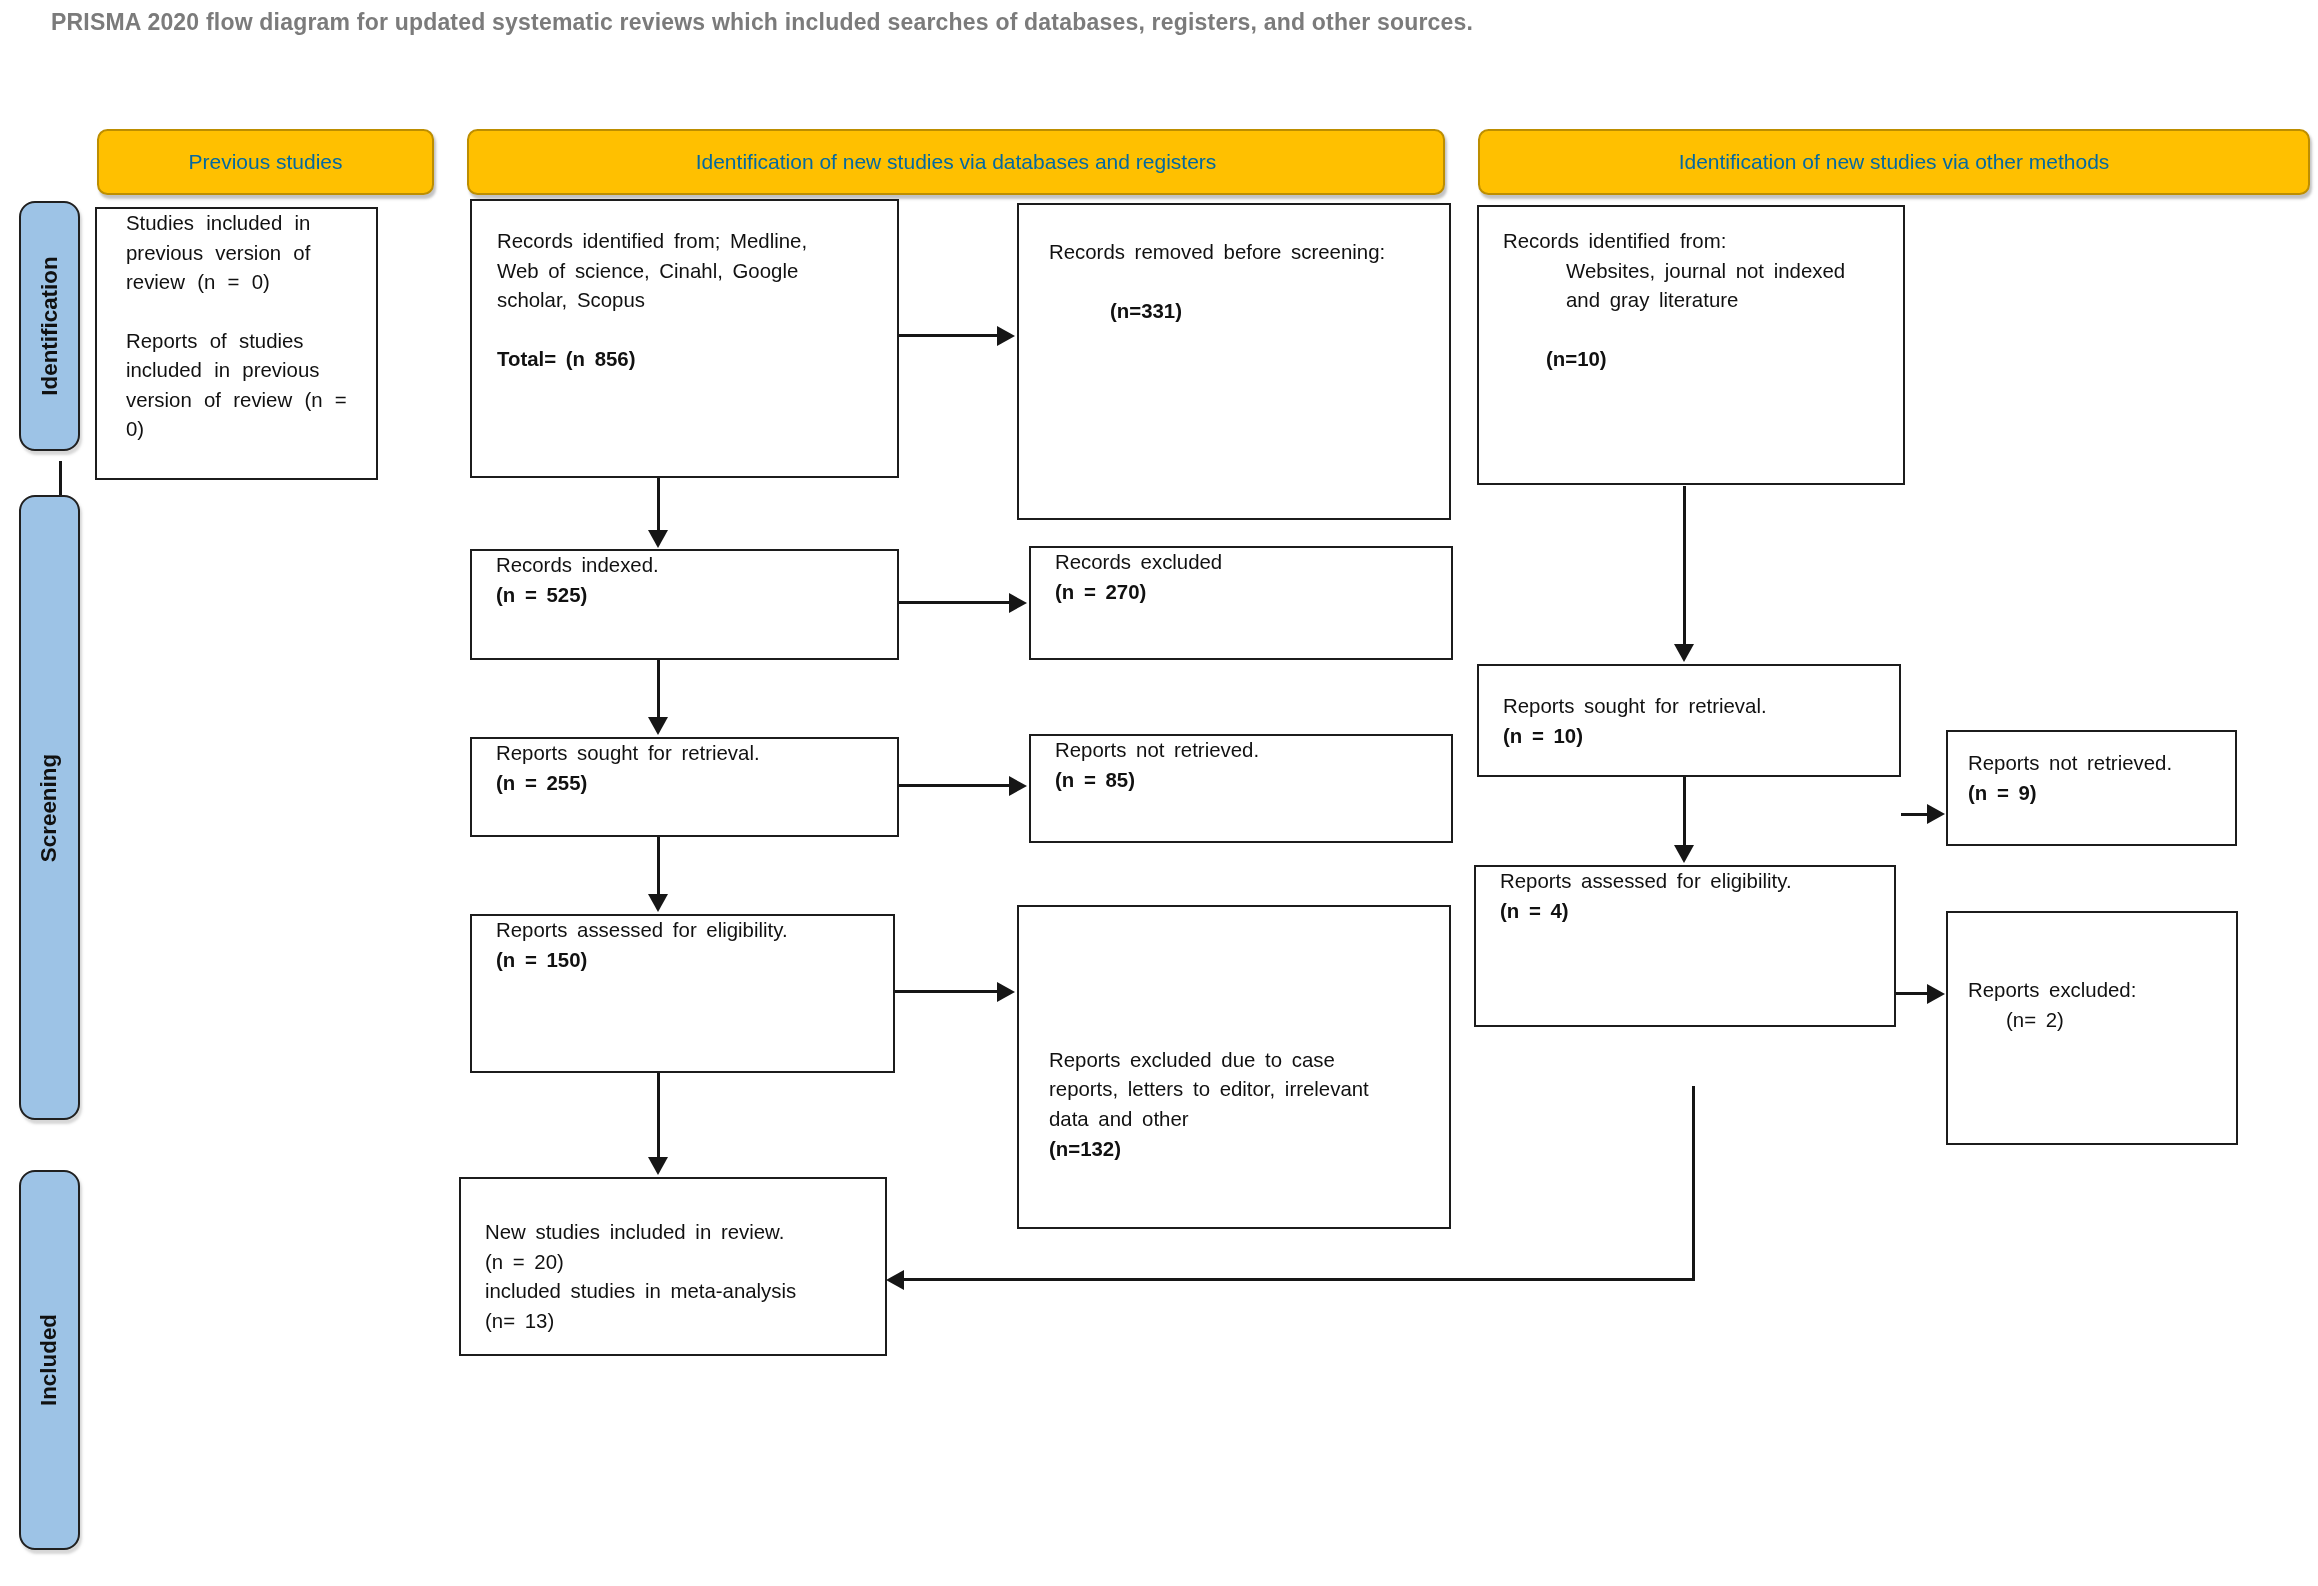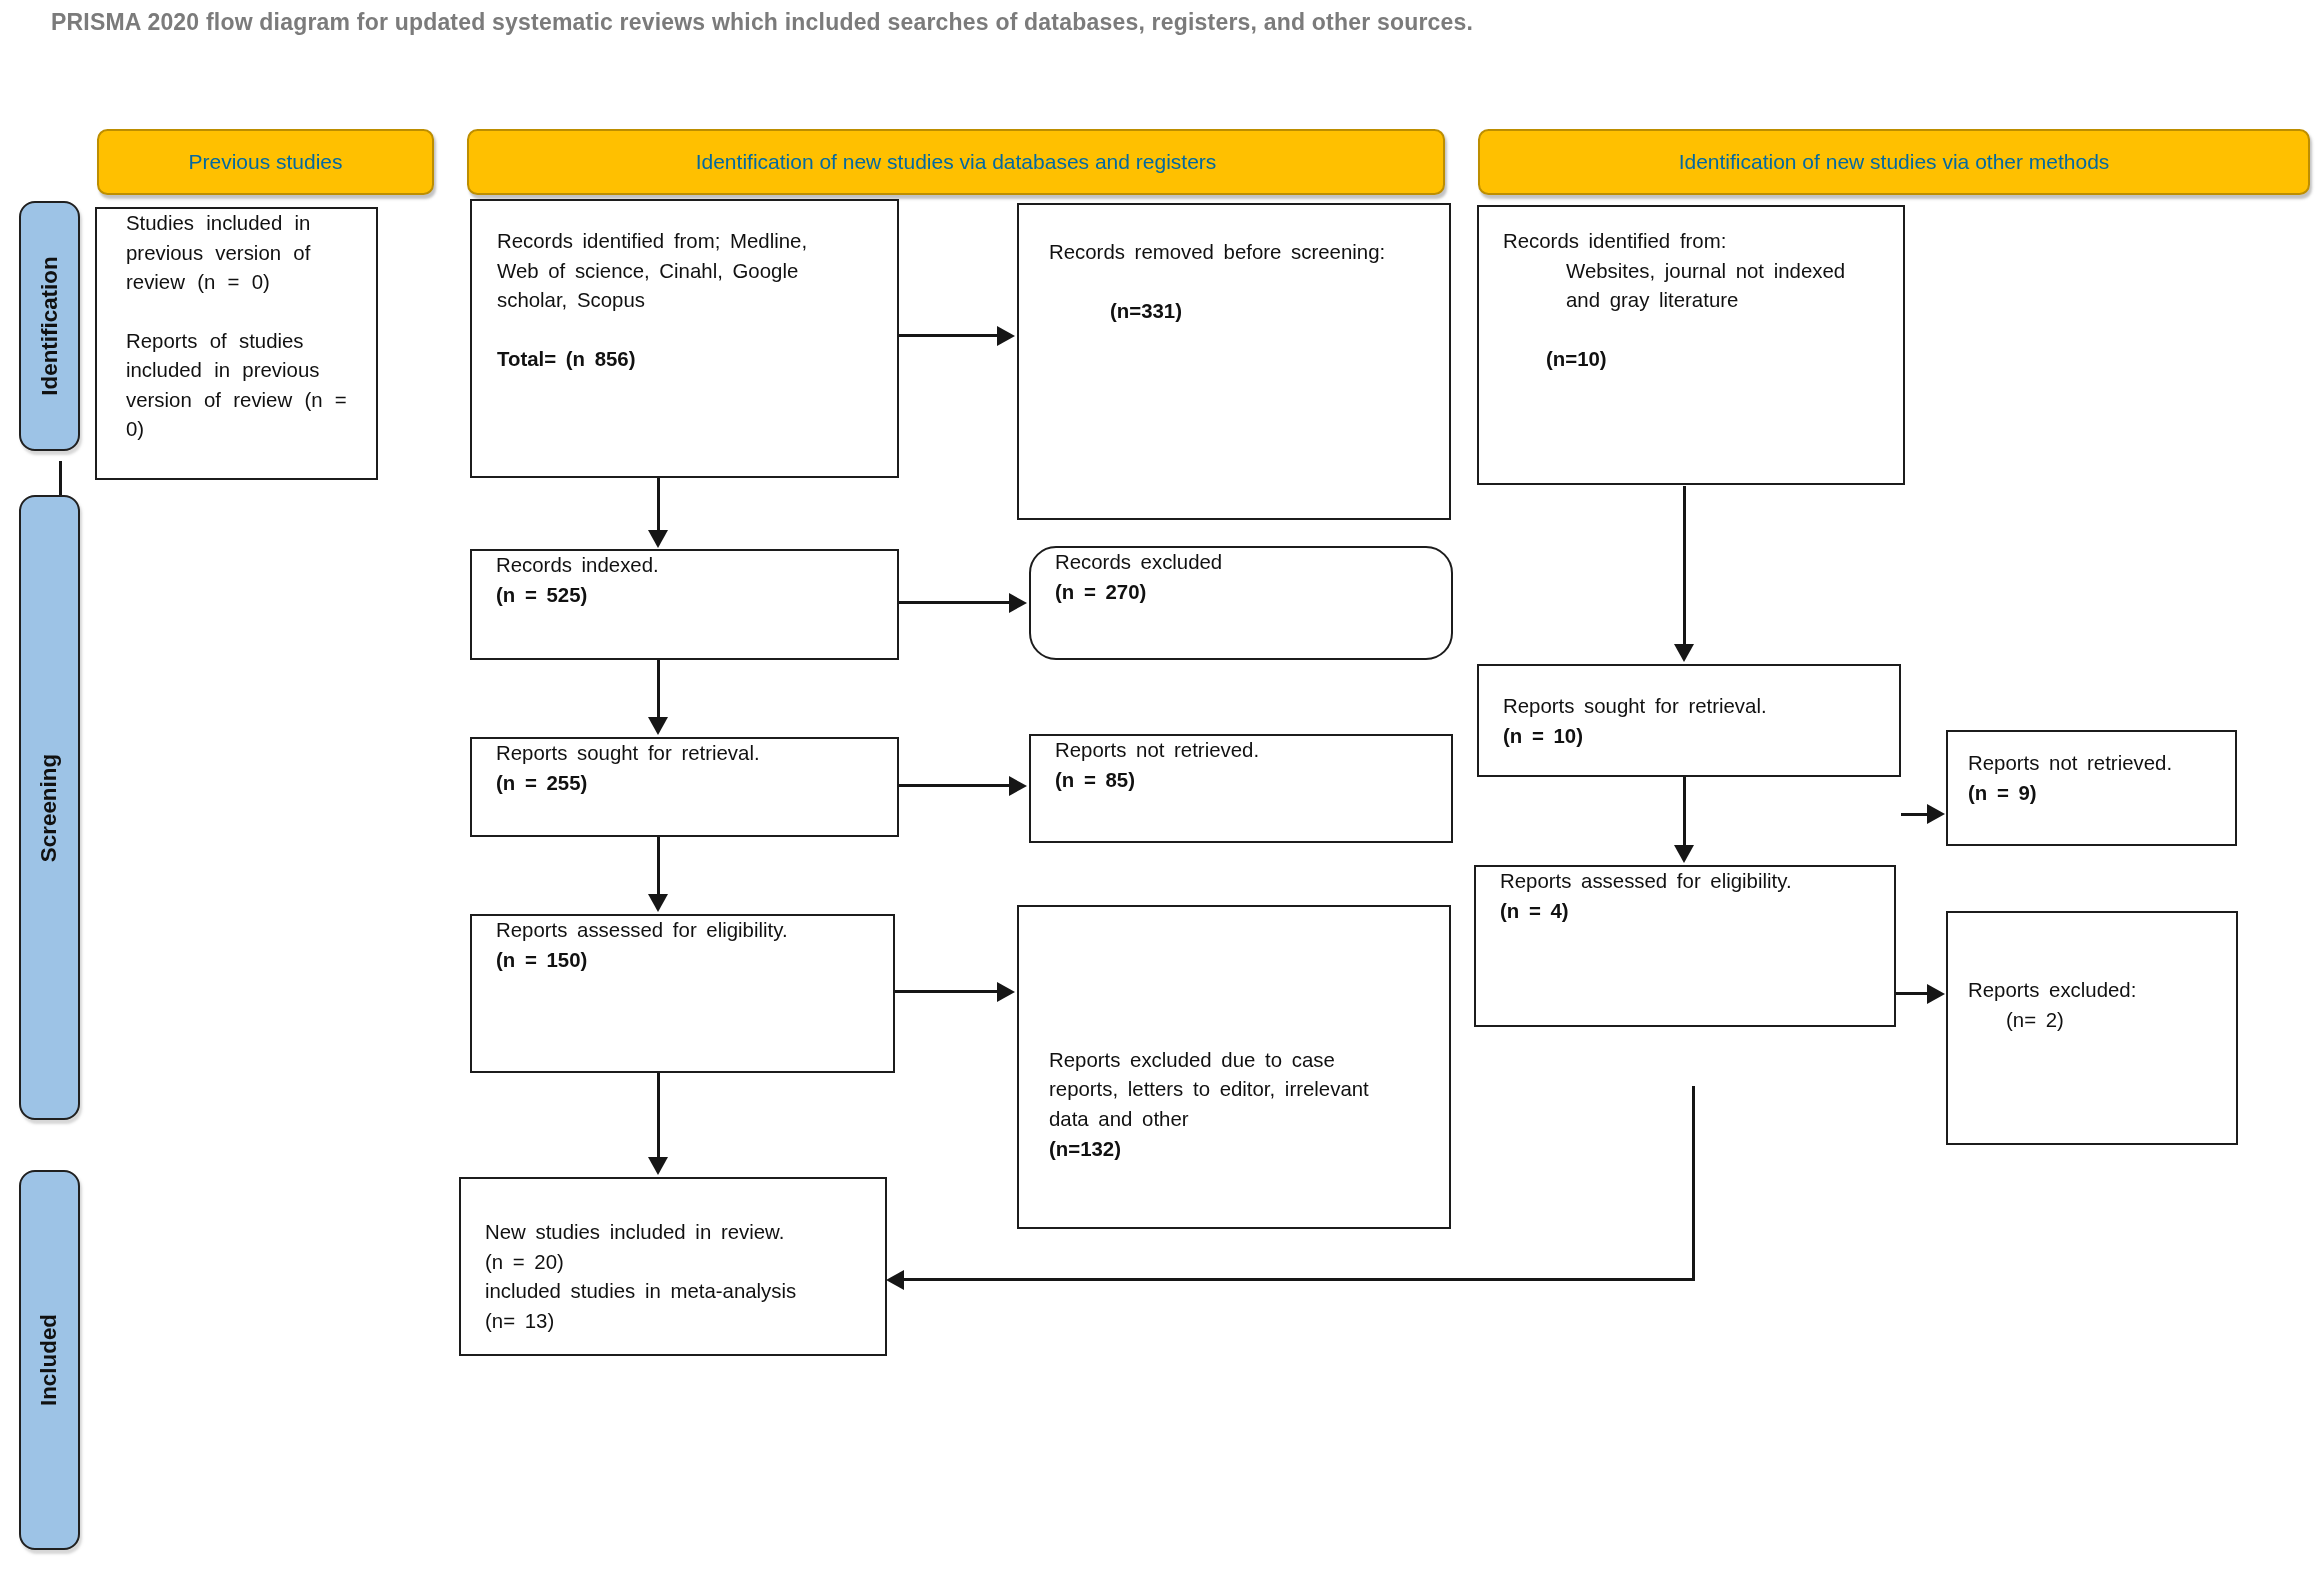--- a/index.html
+++ b/index.html
@@ -71,21 +71,21 @@
   <div class="box" style="left:1017px;top:203px;width:434px;height:317px;padding:33px 29px 0 30px;">
     <span class="bt">Records removed before screening:</span>
     <span class="bt gap b" style="margin-left:61px;">(n=331)</span>
   </div>
 
   <div class="box" style="left:470px;top:549px;width:429px;height:111px;padding:0 13px 0 24px;">
     <span class="bt">Records indexed.</span>
     <span class="bt b">(n = 525)</span>
   </div>
 
-  <div class="box" style="left:1029px;top:546px;width:424px;height:114px;padding:0 13px 0 24px;border-radius:27px;">
+  <div class="box" style="left:1029px;top:546px;width:424px;height:114px;padding:0 13px 0 24px;">
     <span class="bt">Records excluded</span>
     <span class="bt b">(n = 270)</span>
   </div>
 
   <div class="box" style="left:470px;top:737px;width:429px;height:100px;padding:0 13px 0 24px;">
     <span class="bt">Reports sought for retrieval.</span>
     <span class="bt b">(n = 255)</span>
   </div>
 
   <div class="box" style="left:1029px;top:734px;width:424px;height:109px;padding:0 13px 0 24px;">

